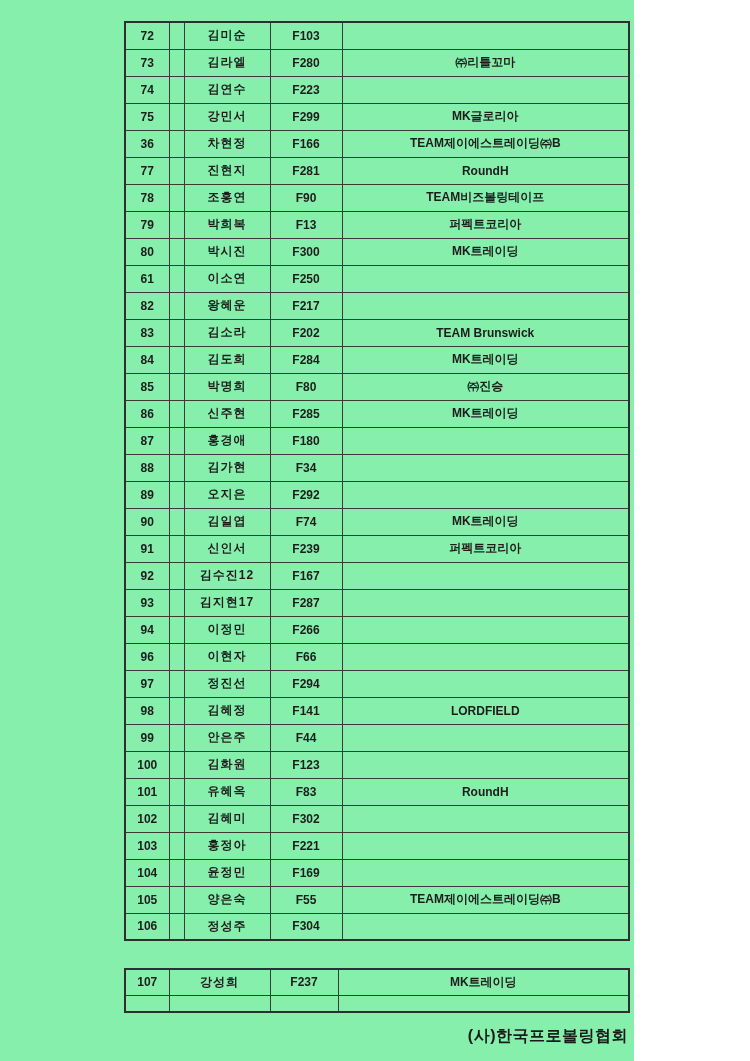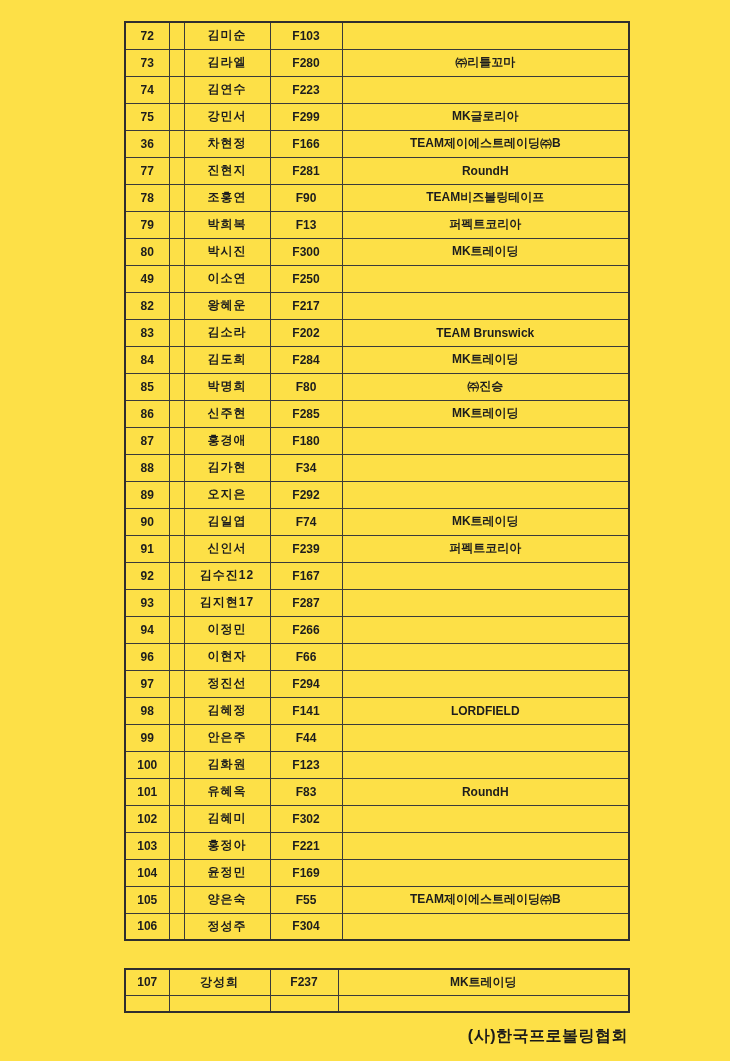--- a/index.html
+++ b/index.html
@@ -3,23 +3,23 @@
 <meta charset="utf-8">
 <style>
   html, body {
     margin: 0;
     padding: 0;
     background: #ffffff;
     font-family: "Liberation Sans", sans-serif;
   }
   .page {
     position: relative;
-    width: 730px;
+    width: 634px;
     height: 1061px;
-    background: #fde047;
+    background: #86efac;
     overflow: hidden;
   }
   table.roster {
     position: absolute;
     left: 124px;
     width: 504px;
     border-collapse: collapse;
     table-layout: fixed;
     border: 2.5px solid #2f2f2f;
   }
@@ -124,21 +124,21 @@
           <td class="c-affiliation">퍼펙트코리아</td>
         </tr>
         <tr>
           <td class="c-no">80</td>
           <td class="c-spacer"></td>
           <td class="c-name">박시진</td>
           <td class="c-code">F300</td>
           <td class="c-affiliation">MK트레이딩</td>
         </tr>
         <tr>
-          <td class="c-no">49</td>
+          <td class="c-no">61</td>
           <td class="c-spacer"></td>
           <td class="c-name">이소연</td>
           <td class="c-code">F250</td>
           <td class="c-affiliation"></td>
         </tr>
         <tr>
           <td class="c-no">82</td>
           <td class="c-spacer"></td>
           <td class="c-name">왕혜운</td>
           <td class="c-code">F217</td>

